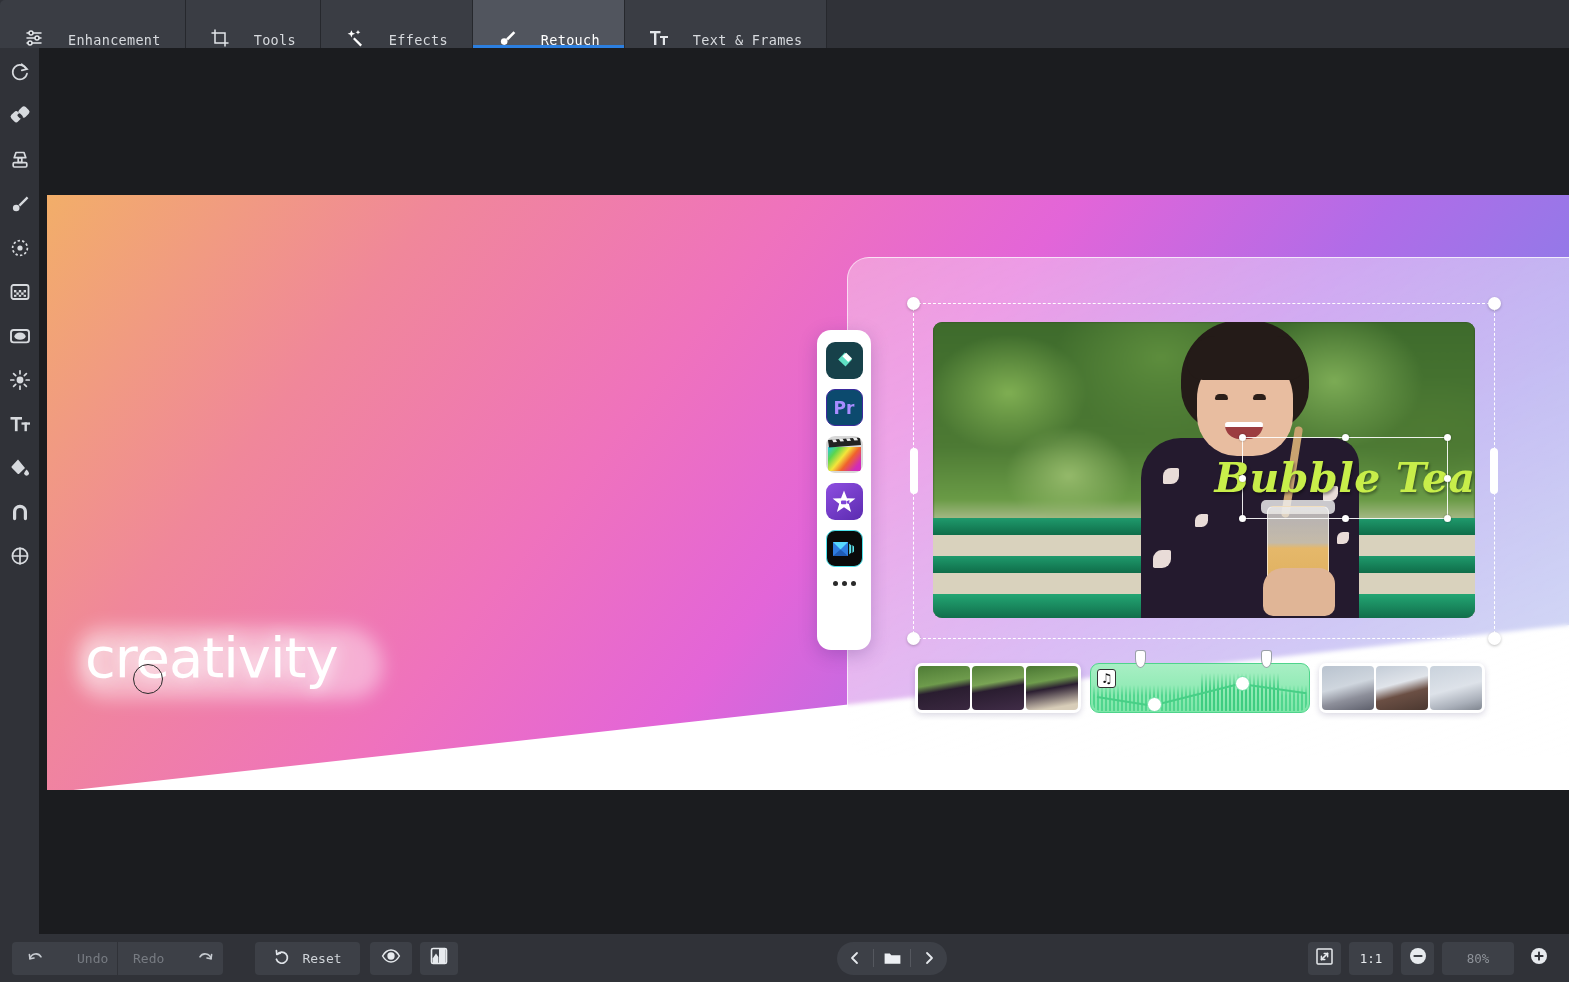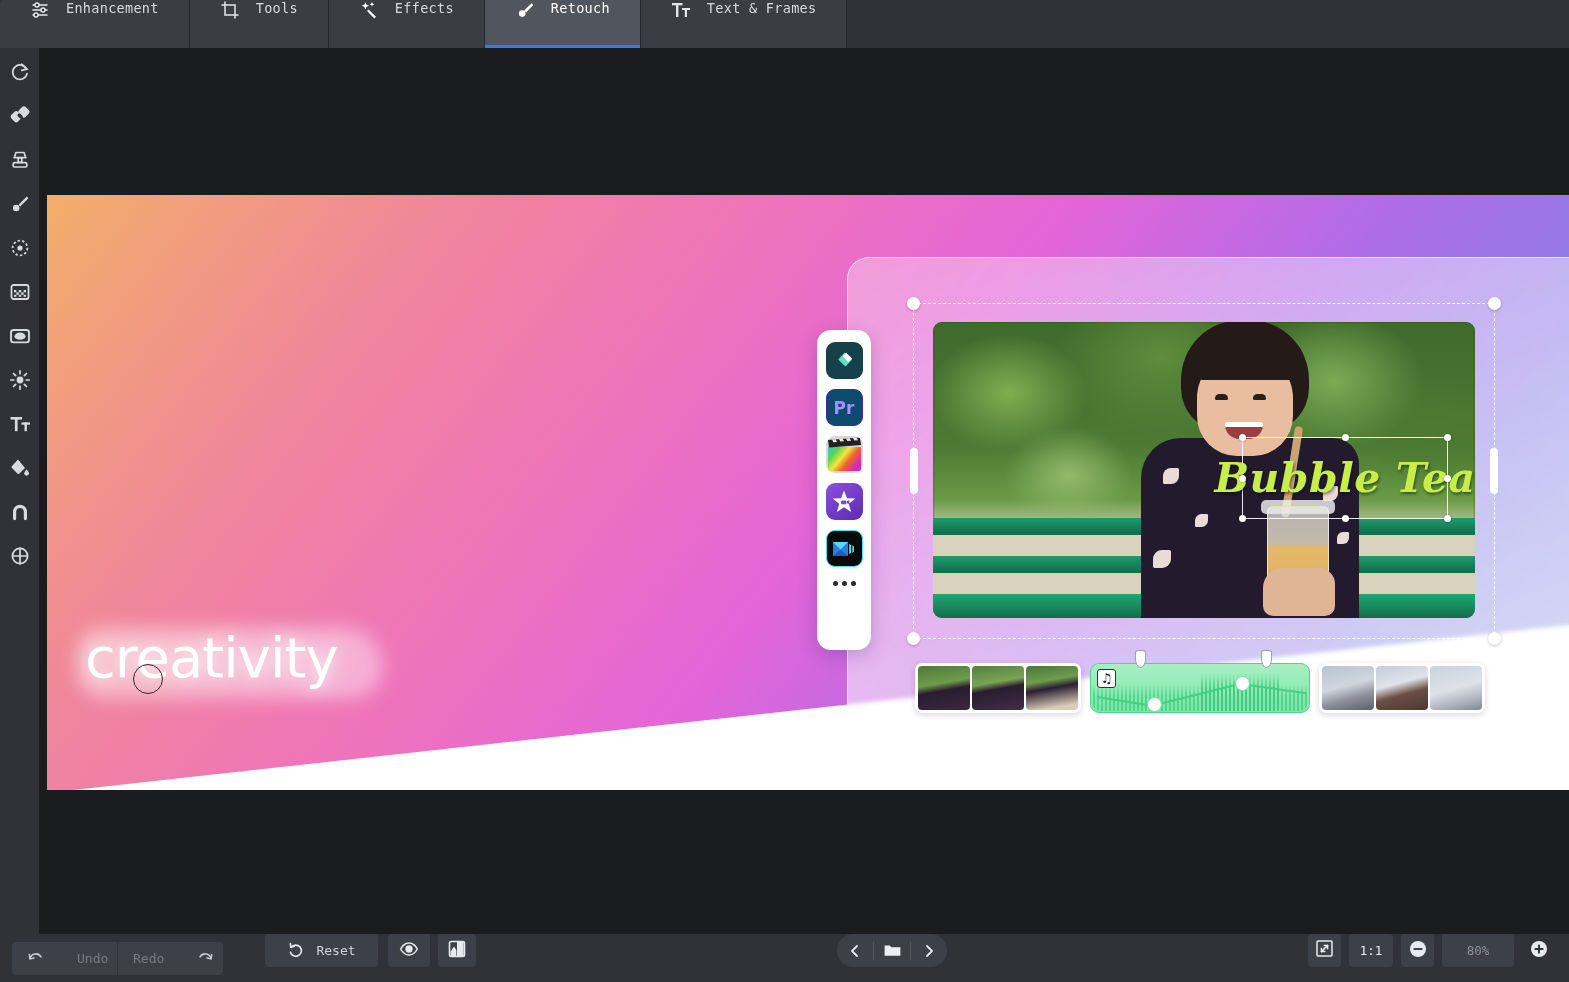--- a/index.html
+++ b/index.html
@@ -20,24 +20,24 @@
     position: absolute; left: 0; top: 0;
     width: 1569px; height: 48px;
     background: #303238;
     display: flex;
     align-items: flex-end;
   }
   .tab {
     position: relative;
     height: 48px;
     display: flex;
-    align-items: flex-start;
+    align-items: flex-end;
     justify-content: center;
-    gap: 16px;
-    padding: 0 30px;
+    gap: 24px;
+    padding: 0 24px;
     color: #d7dade;
     font-size: 13.5px;
     letter-spacing: .3px;
     background: #3a3d44;
     border-right: 1px solid #26282d;
     cursor: pointer;
     user-select: none;
   }
   .tab:first-child { border-top-left-radius: 5px; }
   .tab.active {
@@ -368,21 +368,21 @@
     width: 30px; height: 30px;
     border: 1.4px solid #2b2b2b;
     border-radius: 50%;
   }
 
   
   #bottombar {
     position:absolute; left:0; bottom:0;
     width:1569px; height:48px;
     background:#303238;
-    display:flex; 
+    display:flex; align-items:center;
   }
   .bbtn {
     height: 33px;
     background: #3d4047;
     border-radius: 4px;
     display:flex; align-items:center; justify-content:center;
     gap: 11px;
     padding: 0 15px;
     color: #cfd3d8;
     font-size: 13px;
@@ -765,21 +765,21 @@
         <span style="">Redo</span>
         <span style="margin-left:22px;">
           <svg width="17" height="17" viewBox="0 0 17 17" fill="none" stroke="#c6cad0" stroke-width="1.6" stroke-linecap="round">
             <path d="M14 8.5 A6 6 0 0 0 3 6.8"></path>
               <path d="M14.6 4.6 L14 8.8 L10 8"></path>
           </svg>
         </span>
       </div>
     </div>
 
-    <div class="bbtn" style="margin-left:42px;width:113px;">
+    <div class="bbtn" style="margin-left:32px;width:105px;">
       <span>
         <svg width="18" height="18" viewBox="0 0 18 18" fill="none" stroke="#dfe3e8" stroke-width="1.7" stroke-linecap="round">
           <path d="M4.2 5.4 A5.6 5.6 0 1 1 3.4 10.2"></path>
           <path d="M7.4 4.2 L3.8 5.2 L3.4 1.6"></path>
         </svg>
       </span>
       <span>Reset</span>
     </div>
 
     <div class="iconbtn" style="margin-left:10px;width:42px;">

